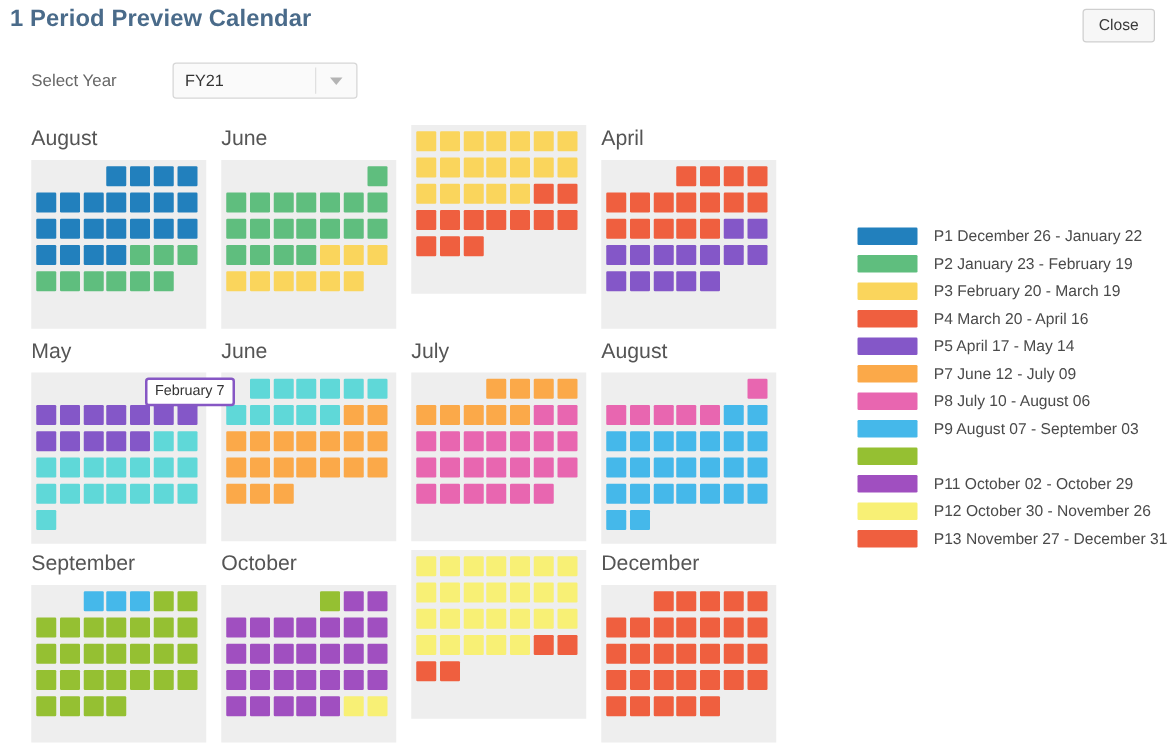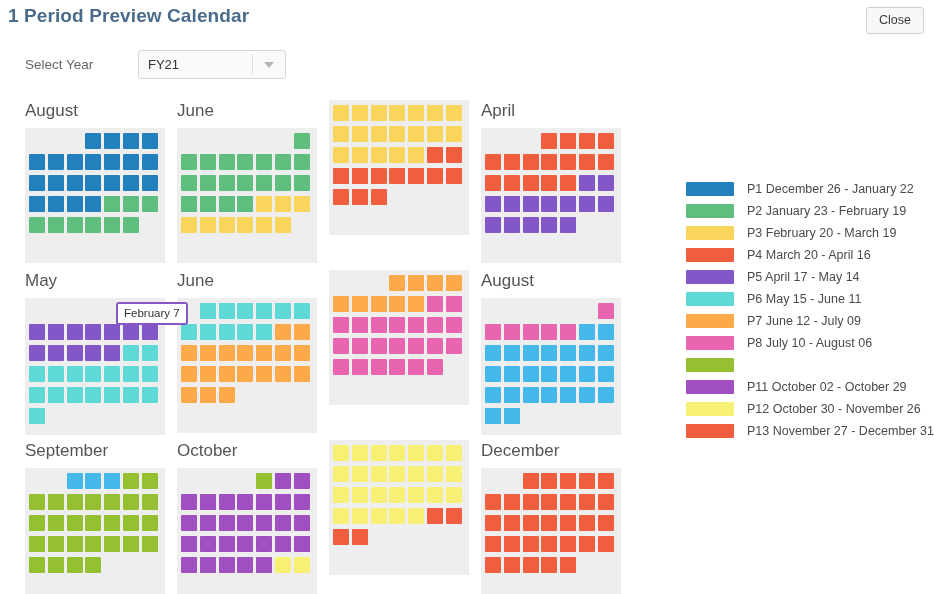--- a/index.html
+++ b/index.html
@@ -493,20 +493,21 @@
           <div class="day-cell" style="background: rgb(251, 169, 73);"></div>
           <div class="day-cell" style="background: rgb(251, 169, 73);"></div>
           <div class="day-cell empty"></div>
           <div class="day-cell empty"></div>
           <div class="day-cell empty"></div>
           <div class="day-cell empty"></div>
         </div>
       </div>
     </div>
     <div class="month" style="left: 304px; top: 170px;">
+      <div class="month-name">July</div>
       <div class="month-grid" style="min-height: 135px;">
         <div class="week-row">
           <div class="day-cell empty"></div>
           <div class="day-cell empty"></div>
           <div class="day-cell empty"></div>
           <div class="day-cell" style="background: rgb(251, 169, 73);"></div>
           <div class="day-cell" style="background: rgb(251, 169, 73);"></div>
           <div class="day-cell" style="background: rgb(251, 169, 73);"></div>
           <div class="day-cell" style="background: rgb(251, 169, 73);"></div>
         </div>
@@ -825,30 +826,30 @@
     </div>
     <div class="legend-row">
       <div class="legend-swatch" style="background: rgb(239, 95, 63);"></div>
       <div class="legend-text">P4 March 20 - April 16</div>
     </div>
     <div class="legend-row">
       <div class="legend-swatch" style="background: rgb(132, 87, 200);"></div>
       <div class="legend-text">P5 April 17 - May 14</div>
     </div>
     <div class="legend-row">
-      <div class="legend-swatch" style="background: rgb(95, 216, 216);"></div>
-      <div class="legend-text">P6 May 15 - June 11</div>
-    </div>
-    <div class="legend-row">
       <div class="legend-swatch" style="background: rgb(251, 169, 73);"></div>
       <div class="legend-text">P7 June 12 - July 09</div>
     </div>
     <div class="legend-row">
       <div class="legend-swatch" style="background: rgb(232, 102, 176);"></div>
       <div class="legend-text">P8 July 10 - August 06</div>
+    </div>
+    <div class="legend-row">
+      <div class="legend-swatch" style="background: rgb(69, 184, 234);"></div>
+      <div class="legend-text">P9 August 07 - September 03</div>
     </div>
     <div class="legend-row">
       <div class="legend-swatch" style="background: rgb(149, 192, 50);"></div>
     </div>
     <div class="legend-row">
       <div class="legend-swatch" style="background: rgb(160, 79, 192);"></div>
       <div class="legend-text">P11 October 02 - October 29</div>
     </div>
     <div class="legend-row">
       <div class="legend-swatch" style="background: rgb(248, 240, 117);"></div>

